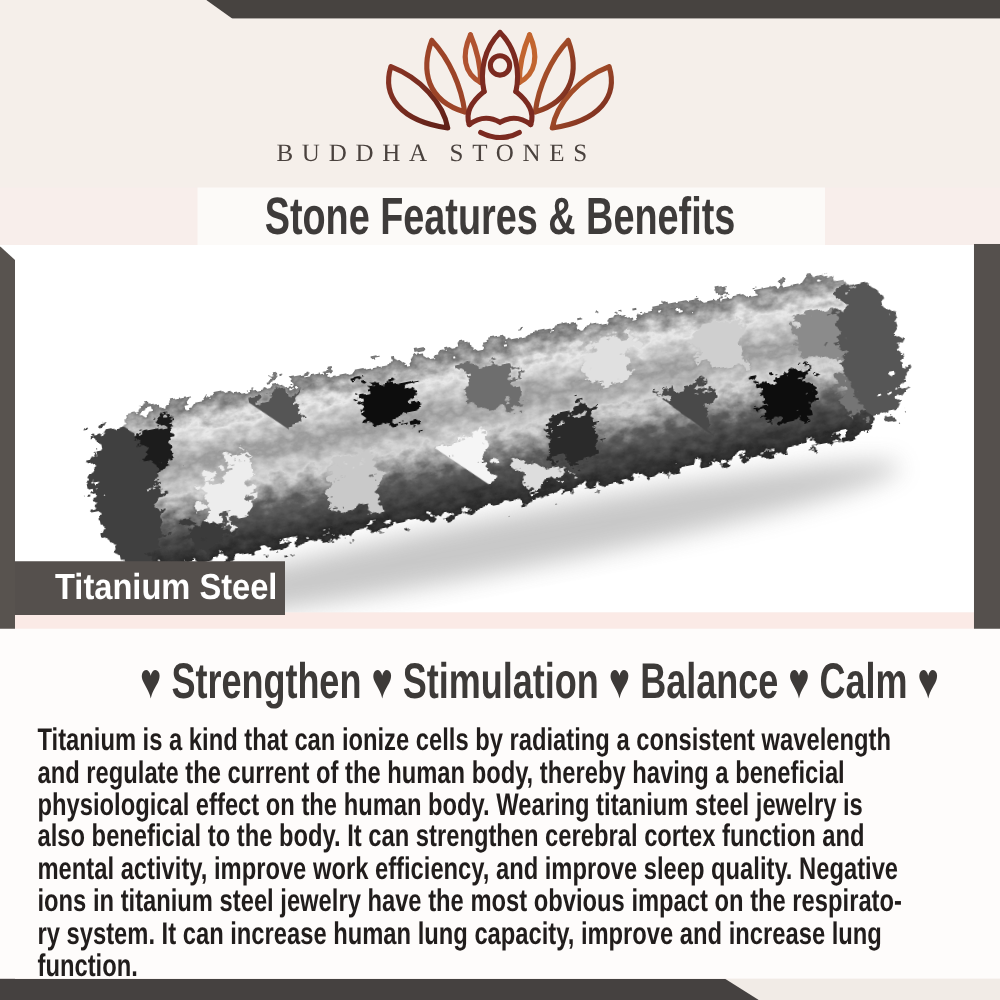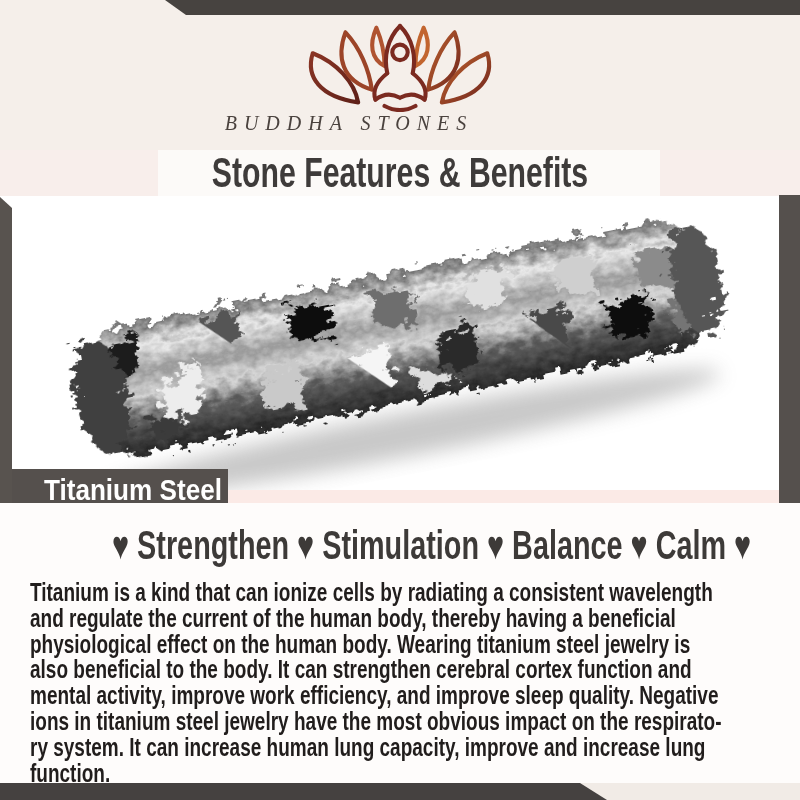--- a/index.html
+++ b/index.html
@@ -16,33 +16,33 @@
            clip-path:polygon(0 0,580px 0,607px 17px,0 17px);}
   .left-strip{left:0;top:197px;width:12px;height:603px;background:#58534f;
            clip-path:polygon(0 0,100% 11px,100% 100%,0 100%);}
   .right-band{left:779px;top:195px;width:21px;height:404px;background:#55504d;
            clip-path:polygon(0 0,100% 0,100% 96%,62% 100%,0 94%);}
 
   
   .logo{left:300px;top:20px;width:200px;height:92px;}
   .brand-name{left:0;top:112px;width:698px;text-align:center;
            font-family:"Liberation Serif",serif;font-size:20px;color:#4a423e;
-           letter-spacing:7px;font-style:italic;}
+           letter-spacing:7px;}
   .banner-band{left:0;top:150px;width:800px;height:46px;background:#f8eeeb;}
   .banner-card{left:158px;top:150px;width:502px;height:46px;background:#fcfaf8;}
   .banner-title{left:0;top:150px;width:800px;height:46px;line-height:46px;
            text-align:center;font-size:42px;font-weight:bold;color:#3e3b3a;
            transform:scaleX(.72);transform-origin:center;white-space:nowrap;}
 
   
   .photo-panel{left:0;top:196px;width:800px;height:294px;background:#ffffff;}
   .pink-divider{left:0;top:490px;width:800px;height:13px;background:#fbeae6;}
   .photo{left:50px;top:200px;width:710px;height:290px;}
   .label-band{left:12px;top:449px;width:216px;height:43px;background:#55504d;
-           display:flex;align-items:center;padding-left:32px;box-sizing:border-box;margin-top:20px;}
+           display:flex;align-items:center;padding-left:32px;box-sizing:border-box;}
   .label-band span{font-size:29px;font-weight:bold;color:#ffffff;white-space:nowrap;
            transform:scaleX(.9);transform-origin:0 50%;}
 
   
   .text-panel{left:0;top:503px;width:800px;height:280px;background:#fefcfb;}
   .benefits-headline{left:0;top:523px;width:800px;text-align:center;
            font-size:40px;font-weight:bold;color:#3d3a38;white-space:nowrap;
            transform:scaleX(.72);transform-origin:center;}
   .benefits-body{left:30px;top:580px;width:760px;color:#211d1c;}
   .benefits-body div{font-size:25px;font-weight:bold;line-height:25.8px;

